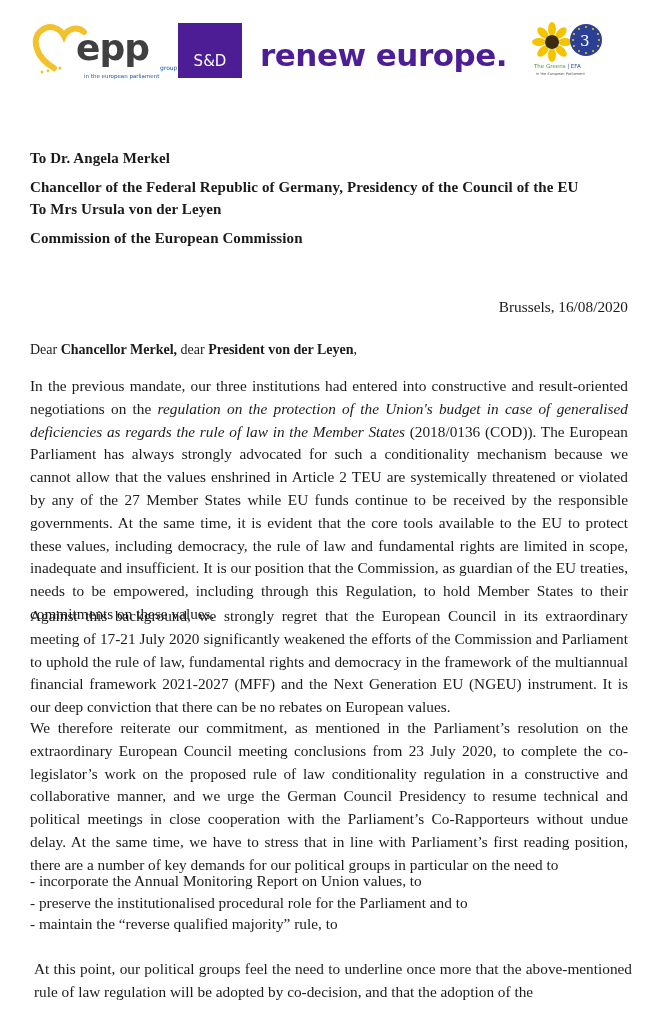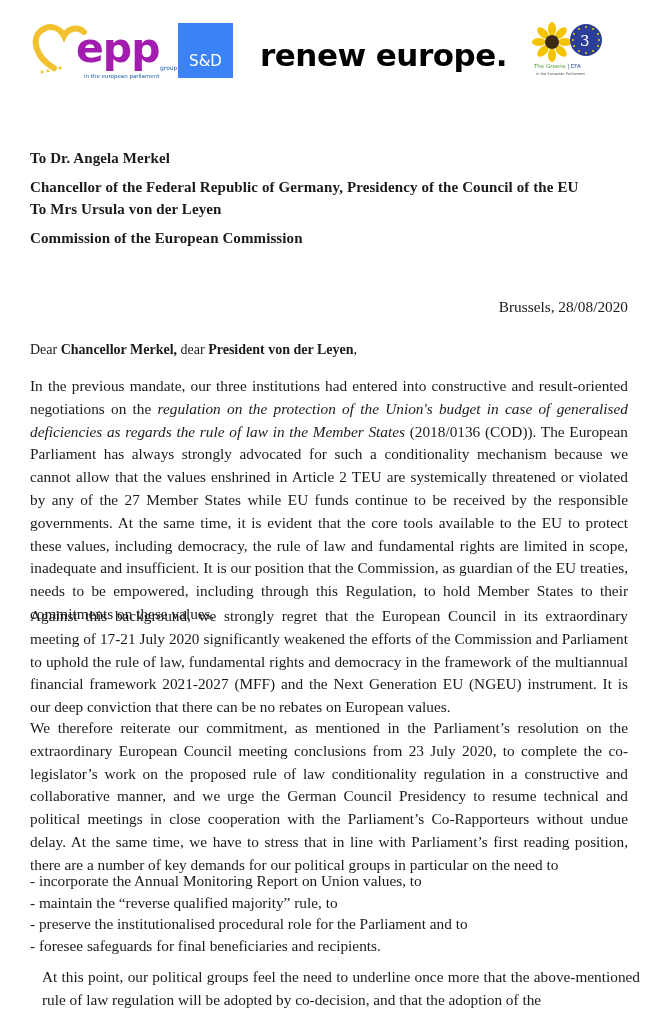--- a/index.html
+++ b/index.html
@@ -4,32 +4,32 @@
 <style>
   html, body { margin: 0; padding: 0; background: #ffffff; }
   body { width: 656px; height: 1024px; overflow: hidden; position: relative;
          font-family: "Liberation Serif", "DejaVu Serif", serif; color: #1a1a1a; }
   .logos { position: absolute; top: 0; left: 0; width: 656px; height: 100px; }
   .logo { position: absolute; }
   
   .epp { left: 32px; top: 24px; width: 120px; height: 58px; }
   .epp svg { position: absolute; left: 0; top: 0; }
   .epp-text { position: absolute; left: 44px; top: 6px; font-family: "DejaVu Sans", sans-serif;
-              font-weight: bold; font-size: 41px; color: #a21caf; letter-spacing: -1px; line-height: 36px; }
+              font-weight: bold; font-size: 36px; color: #404040; letter-spacing: -1px; line-height: 36px; }
   .epp-group { position: absolute; left: 128px; top: 40px; font-family: "DejaVu Sans", sans-serif;
                font-size: 6px; color: #1a5aa6; }
   .epp-sub { position: absolute; left: 52px; top: 49px; font-family: "DejaVu Sans", sans-serif;
              font-size: 5.5px; color: #1a5aa6; white-space: nowrap; }
   
-  .sd { left: 178px; top: 23px; width: 55px; height: 55px; background: #3b82f6; }
+  .sd { left: 178px; top: 23px; width: 64px; height: 55px; background: #4c1d95; }
   .sd span { position: absolute; left: 0; right: 0; top: 29px; text-align: center;
              font-family: "DejaVu Sans", sans-serif; font-size: 15px; color: #fff; letter-spacing: 0px; }
   
   .renew { left: 260px; top: 38px; font-family: "DejaVu Sans", sans-serif; font-weight: bold;
-           font-size: 31px; color: #000000; letter-spacing: -0.5px; line-height: 34px; white-space: nowrap; }
+           font-size: 31px; color: #4c1d95; letter-spacing: -0.5px; line-height: 34px; white-space: nowrap; }
   
   .greens { left: 530px; top: 22px; width: 80px; height: 60px; }
   .greens-text { position: absolute; left: 4px; top: 41px; font-family: "DejaVu Sans", sans-serif;
                  font-size: 5.5px; color: #4a9a2e; white-space: nowrap; }
   .greens-text b { color: #1d3f8f; font-weight: normal; }
   .greens-sub { position: absolute; left: 6px; top: 50px; font-family: "DejaVu Sans", sans-serif;
                 font-size: 3.6px; color: #555; white-space: nowrap; }
   .addr { position: absolute; left: 30px; font-weight: bold; font-size: 15px; line-height: 22px;
           letter-spacing: 0.1px; white-space: nowrap; }
   .date { position: absolute; right: 28px; top: 298px; font-size: 15.3px; white-space: nowrap; }
@@ -101,34 +101,33 @@
     </div>
     <div class="greens-sub">in the European Parliament</div>
   </div>
 </div>
 
 <div class="addr" style="top:147px">To Dr. Angela Merkel</div>
 <div class="addr" style="top:176px">Chancellor of the Federal Republic of Germany, Presidency of the Council of the EU</div>
 <div class="addr" style="top:198px">To Mrs Ursula von der Leyen</div>
 <div class="addr" style="top:227px">Commission of the European Commission</div>
 
-<div class="date">Brussels, 28/08/2020</div>
+<div class="date">Brussels, 16/08/2020</div>
 
 <div class="salut">
   <span>Dear </span><b>Chancellor Merkel,</b><span> dear </span><b>President von der Leyen</b><span>,</span>
 </div>
 
 <p class="para" style="top:375px; margin:0">
   <span>In the previous mandate, our three institutions had entered into constructive and result-oriented negotiations on the </span><i>regulation on the protection of the Union's budget in case of generalised deficiencies as regards the rule of law in the Member States</i><span> (2018/0136 (COD)). The European Parliament has always strongly advocated for such a conditionality mechanism because we cannot allow that the values enshrined in Article 2 TEU are systemically threatened or violated by any of the 27 Member States while EU funds continue to be received by the responsible governments. At the same time, it is evident that the core tools available to the EU to protect these values, including democracy, the rule of law and fundamental rights are limited in scope, inadequate and insufficient. It is our position that the Commission, as guardian of the EU treaties, needs to be empowered, including through this Regulation, to hold Member States to their commitments on these values.</span>
 </p>
 
 <p class="para" style="top:605px; margin:0">Against this background, we strongly regret that the European Council in its extraordinary meeting of 17-21 July 2020 significantly weakened the efforts of the Commission and Parliament to uphold the rule of law, fundamental rights and democracy in the framework of the multiannual financial framework 2021-2027 (MFF) and the Next Generation EU (NGEU) instrument. It is our deep conviction that there can be no rebates on European values.</p>
 
 <p class="para" style="top:717px; margin:0">We therefore reiterate our commitment, as mentioned in the Parliament’s resolution on the extraordinary European Council meeting conclusions from 23 July 2020, to complete the co-legislator’s work on the proposed rule of law conditionality regulation in a constructive and collaborative manner, and we urge the German Council Presidency to resume technical and political meetings in close cooperation with the Parliament’s Co-Rapporteurs without undue delay. At the same time, we have to stress that in line with Parliament’s first reading position, there are a number of key demands for our political groups in particular on the need to</p>
 
 <div class="demands">
   <div class="demand"><span>- </span><b>incorporate the Annual Monitoring Report on Union values</b><span>, to</span></div>
+  <div class="demand"><span>- </span><b>preserve the institutionalised procedural role for the Parliament</b><span> and to</span></div>
   <div class="demand"><span>- </span><b>maintain the “reverse qualified majority” rule</b><span>, to</span></div>
-  <div class="demand"><span>- </span><b>preserve the institutionalised procedural role for the Parliament</b><span> and to</span></div>
-  <div class="demand"><span>- </span><b>foresee safeguards for final beneficiaries and recipients.</b><span></span></div>
 </div>
 
-<p class="para" style="top:954px; margin:12px">At this point, our political groups feel the need to underline once more that the above-mentioned rule of law regulation will be adopted by co-decision, and that the adoption of the</p>
+<p class="para" style="top:954px; margin:4px">At this point, our political groups feel the need to underline once more that the above-mentioned rule of law regulation will be adopted by co-decision, and that the adoption of the</p>
 
 </body></html>

